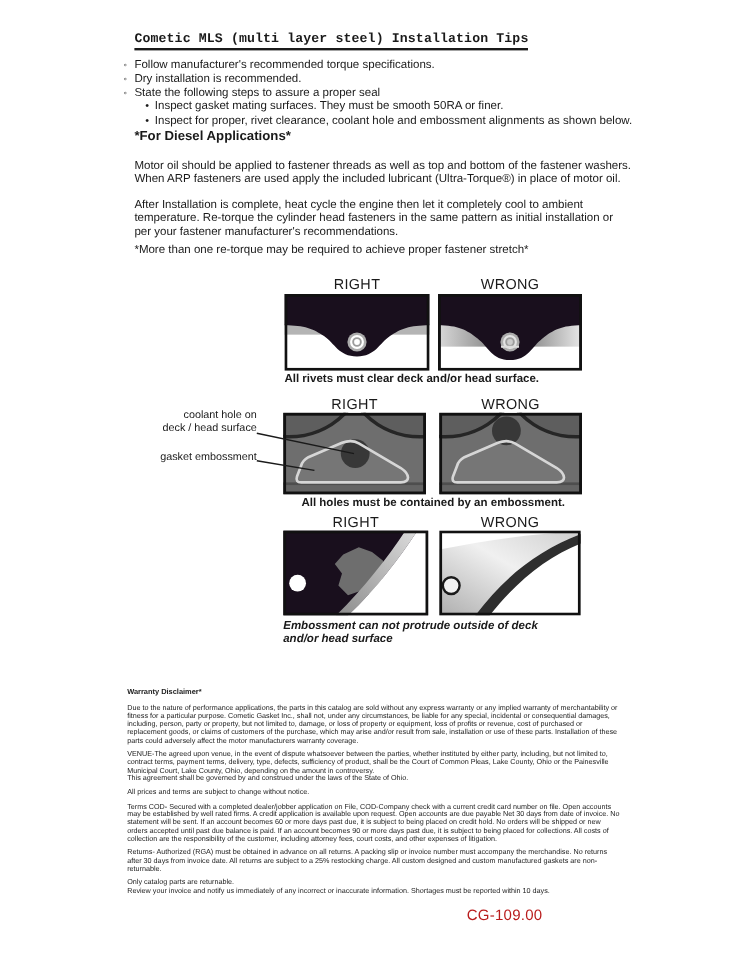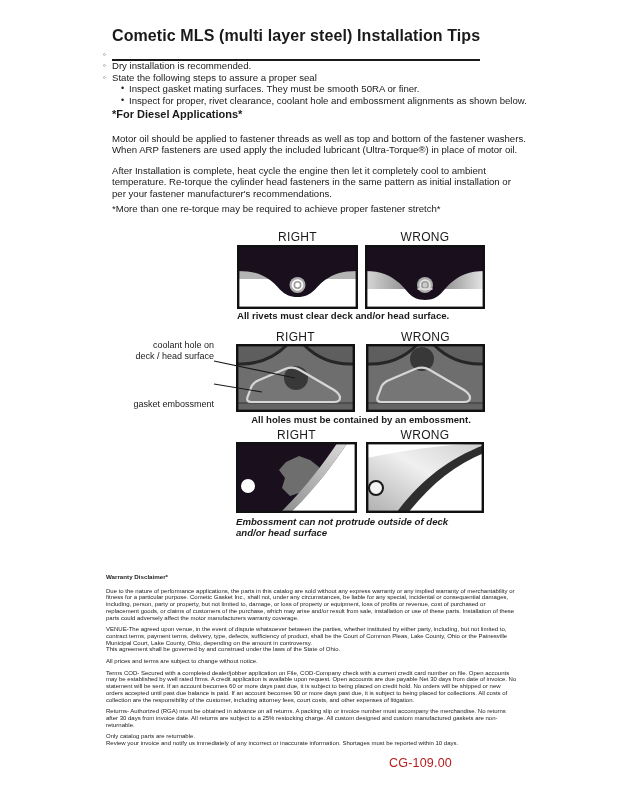--- a/index.html
+++ b/index.html
@@ -2,22 +2,22 @@
 <html><head>
 <meta charset="utf-8">
 <style>
   html,body{margin:0;padding:0;background:#ffffff;}
   .page{
     position:relative;width:618px;height:800px;background:#ffffff;overflow:hidden;
     font-family:"Liberation Sans","DejaVu Sans",sans-serif;color:#1a1a1a;
   }
   .abs{position:absolute;}
   .title{
-    left:112px;top:27px;font-size:16px;font-weight:bold;
-    border-bottom:2px solid #1a1a1a;padding-bottom:14px;letter-spacing:.1px;
+    left:112px;top:27px;font-size:11px;font-weight:bold;
+    border-bottom:2px solid #1a1a1a;padding-bottom:1px;letter-spacing:.1px;font-family:Liberation Mono, monospace;
   }
   .bullets{left:103px;top:49px;width:430px;font-size:9.6px;line-height:11.4px;}
   .b-row{display:flex;}
   .b-row .mark{width:9px;flex:0 0 9px;font-size:8px;line-height:11.4px;}
   .sub .mark{margin-left:18px;flex:0 0 8px;width:8px;font-size:9px;}
   .diesel-h{left:112px;top:108px;font-size:11px;font-weight:bold;}
   .para{left:112px;width:414px;font-size:9.6px;line-height:11.3px;}
   .dg-label{font-size:12px;font-weight:normal;text-align:center;letter-spacing:.3px;}
   .dg-caption{font-size:9.6px;font-weight:bold;line-height:10.6px;white-space:pre-line;}
   .callout{font-size:9px;line-height:10.6px;text-align:right;white-space:pre-line;}
@@ -30,20 +30,21 @@
 </head>
 <body>
 
 <div class="page">
 
   <div class="abs title">Cometic MLS (multi layer steel) Installation Tips</div>
 
   <div class="abs bullets">
     <div class="b-row">
       <span class="mark">◦</span>
+      <span>Follow manufacturer's recommended torque specifications.</span>
     </div>
     <div class="b-row">
       <span class="mark">◦</span>
       <span>Dry installation is recommended.</span>
     </div>
     <div class="b-row">
       <span class="mark">◦</span>
       <span>State the following steps to assure a proper seal</span>
     </div>
     <div class="b-row sub">
@@ -95,21 +96,21 @@
     <rect x="1.2" y="1.2" width="117.6" height="61.6" fill="none" stroke="#111111" stroke-width="2.4"></rect>
   </svg>
 
   <div class="abs dg-caption" style="left:237px;top:311px;width:280px;">All rivets must clear deck and/or head surface.</div>
 
   <div class="abs dg-label" style="left:236px;top:330px;width:119px;">RIGHT</div>
   <div class="abs dg-label" style="left:366px;top:330px;width:119px;">WRONG</div>
 
   <div class="abs callout" style="left:95px;top:340px;width:119px;">coolant hole on
 deck / head surface</div>
-  <div class="abs callout" style="left:95px;top:375px;width:119px;margin-top:24px;">gasket embossment</div>
+  <div class="abs callout" style="left:95px;top:375px;width:119px;">gasket embossment</div>
 
   <svg class="abs" style="left:236px;top:344px;" width="119" height="68" viewBox="0 0 119 68">
     <rect width="119" height="68" fill="#6e6e6e"></rect>
     <rect x="0" y="58" width="119" height="2.5" fill="#4e4e4e"></rect>
     <rect x="0" y="60.5" width="119" height="7.5" fill="#646464"></rect>
     <circle cx="5" cy="-45" r="65" fill="#5e5e5e" stroke="#262626" stroke-width="3"></circle>
     <circle cx="114" cy="-45" r="65" fill="#5e5e5e" stroke="#262626" stroke-width="3"></circle>
     <path d="M15,58 Q10,58 11.5,53 L15,44 Q16,40 21,37 L49,25 Q57,22 63,25.5 L98,46 Q104,50 104,54 Q104,58 98,58 Z" fill="#767676"></path>
     <circle cx="60" cy="34" r="12" fill="#383838"></circle>
     <path d="M15,58 Q10,58 11.5,53 L15,44 Q16,40 21,37 L49,25 Q57,22 63,25.5 L98,46 Q104,50 104,54 Q104,58 98,58 Z" fill="none" stroke="#d6d6d6" stroke-width="2.2"></path>

